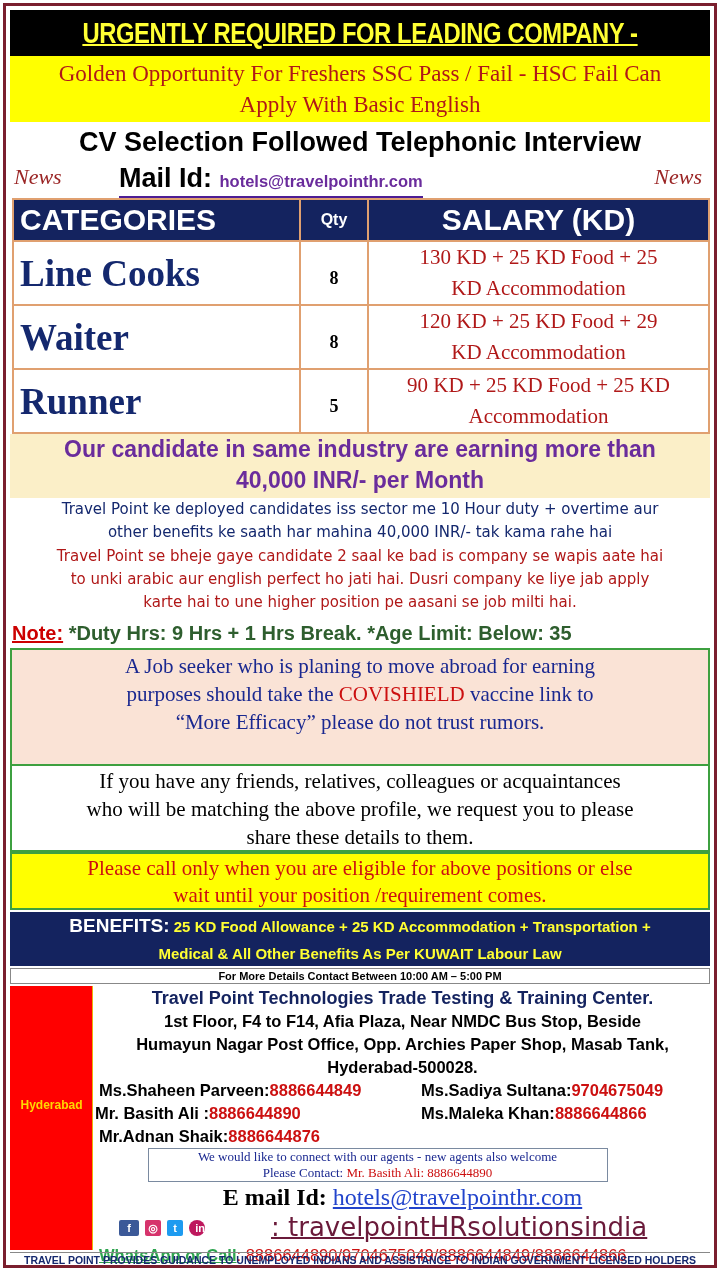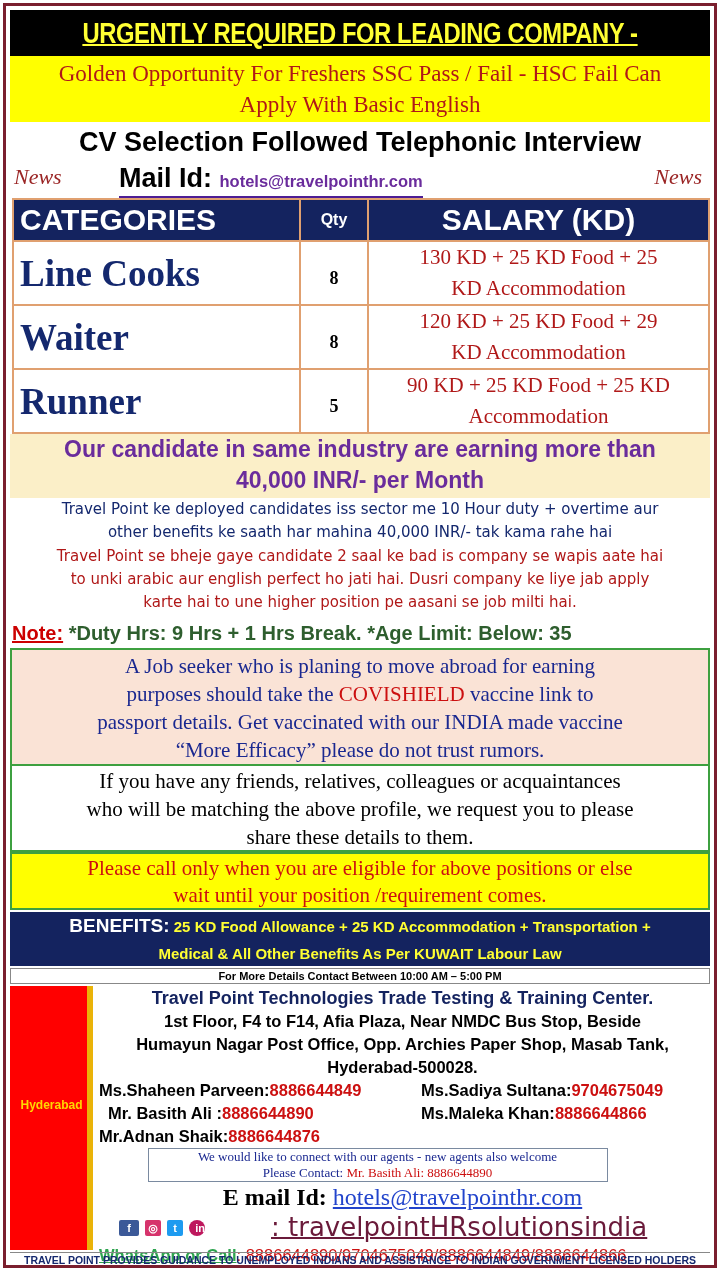--- a/index.html
+++ b/index.html
@@ -78,21 +78,21 @@
   .callonly { position: absolute; left: 0; right: 0; top: 842px; height: 58px;
     background: #ffff00; border: 2px solid #3ea040; text-align: center; color: #cc1010; font-size: 21px; line-height: 27px; padding-top: 1px; }
 
   .benefits { position: absolute; left: 0; right: 0; top: 902px; height: 54px;
     background: #14235f; text-align: center; font-family: "Liberation Sans", sans-serif; font-weight: bold; color: #ffff33; font-size: 15px; line-height: 27px; }
   .benefits .bl { color: #ffffff; font-size: 19px; }
   .hours { position: absolute; left: 0; right: 0; top: 958px; height: 16px; border: 1px solid #888;
     text-align: center; font-family: "Liberation Sans", sans-serif; font-size: 11px; line-height: 14px; font-weight: bold; }
 
   .contact { position: absolute; left: 0; right: 0; top: 976px; height: 264px; }
-  .redbar { position: absolute; left: 0; top: 0; width: 83px; height: 264px; background: #ff0000; border-right: 6px solid #eab308; }
+  .redbar { position: absolute; left: 0; top: 0; width: 83px; height: 264px; background: #ff0000; border-right: 1px solid #eab308; }
   .redbar span { position: absolute; left: 0; width: 83px; top: 112px; text-align: center; color: #ffd700;
     font-family: "Liberation Sans", sans-serif; font-size: 12px; font-weight: bold; }
   .cbody { position: absolute; left: 85px; right: 0; top: 0; height: 264px; }
   .org { text-align: center; color: #14235f; font-family: "Liberation Sans", sans-serif; font-weight: bold; font-size: 18px; line-height: 24px; }
   .addr { text-align: center; color: #000; font-family: "Liberation Sans", sans-serif; font-weight: bold; font-size: 16.5px; line-height: 23px; }
   .ppl { font-family: "Liberation Sans", sans-serif; font-weight: bold; font-size: 16.5px; line-height: 23px; color: #000; padding-left: 4px; position: relative; height: 69px; }
   .ppl .ph { color: #cc1010; }
   .ppl .p { position: absolute; white-space: nowrap; }
   .agents { margin: 0 auto; width: 460px; border: 1px solid #7a8aa0; text-align: center; font-size: 13px; line-height: 16px; color: #1a2890; position: relative; left: -25px; }
   .agents .red { color: #cc1010; }
@@ -189,21 +189,20 @@
     <div>karte hai to une higher position pe aasani se job milti hai.</div>
   </div>
 
   <div class="note">
     <span class="lbl">Note:</span><span> *Duty Hrs: 9 Hrs + 1 Hrs Break. *Age Limit: Below: 35</span>
   </div>
 
   <div class="vacc">
     <div>A Job seeker who is planing to move abroad for earning</div>
     <div><span>purposes should take the </span><span class="red">COVISHIELD</span><span> vaccine link to</span></div>
-    <div>passport details. Get vaccinated  with our INDIA made vaccine</div>
     <div>“More Efficacy”  please do not trust rumors.</div>
   </div>
 
   <div class="friends">
     <div>If you have any friends, relatives, colleagues or acquaintances</div>
     <div>who will be matching the above profile, we request you to please</div>
     <div>share these details to them.</div>
   </div>
 
   <div class="callonly">
@@ -223,21 +222,21 @@
       <span>Hyderabad</span>
     </div>
     <div class="cbody">
       <div class="org">Travel Point Technologies Trade Testing &amp; Training Center.</div>
       <div class="addr">1st Floor, F4 to F14, Afia Plaza, Near NMDC Bus Stop, Beside</div>
       <div class="addr">Humayun Nagar Post Office, Opp. Archies Paper Shop, Masab Tank,</div>
       <div class="addr">Hyderabad-500028.</div>
       <div class="ppl">
         <div class="p" style="left:4px;top:0;"><span>Ms.Shaheen Parveen:</span><span class="ph">8886644849</span></div>
         <div class="p" style="left:326px;top:0;"><span>Ms.Sadiya Sultana:</span><span class="ph">9704675049</span></div>
-        <div class="p" style="left:13px;top:23px;text-align:right;"><span>Mr. Basith Ali :</span><span class="ph">8886644890</span></div>
+        <div class="p" style="left:0;top:23px;text-align:right;"><span>Mr. Basith Ali :</span><span class="ph">8886644890</span></div>
         <div class="p" style="left:326px;top:23px;"><span>Ms.Maleka Khan:</span><span class="ph">8886644866</span></div>
         <div class="p" style="left:4px;top:46px;"><span>Mr.Adnan Shaik:</span><span class="ph">8886644876</span></div>
       </div>
       <div class="agents">
         <div>We would like to connect with our agents - new agents also welcome</div>
         <div><span>Please Contact:   </span><span class="red">Mr. Basith Ali: 8886644890</span></div>
       </div>
       <div class="email2">
         <span>E mail Id: </span><a>hotels@travelpointhr.com</a>
       </div>

